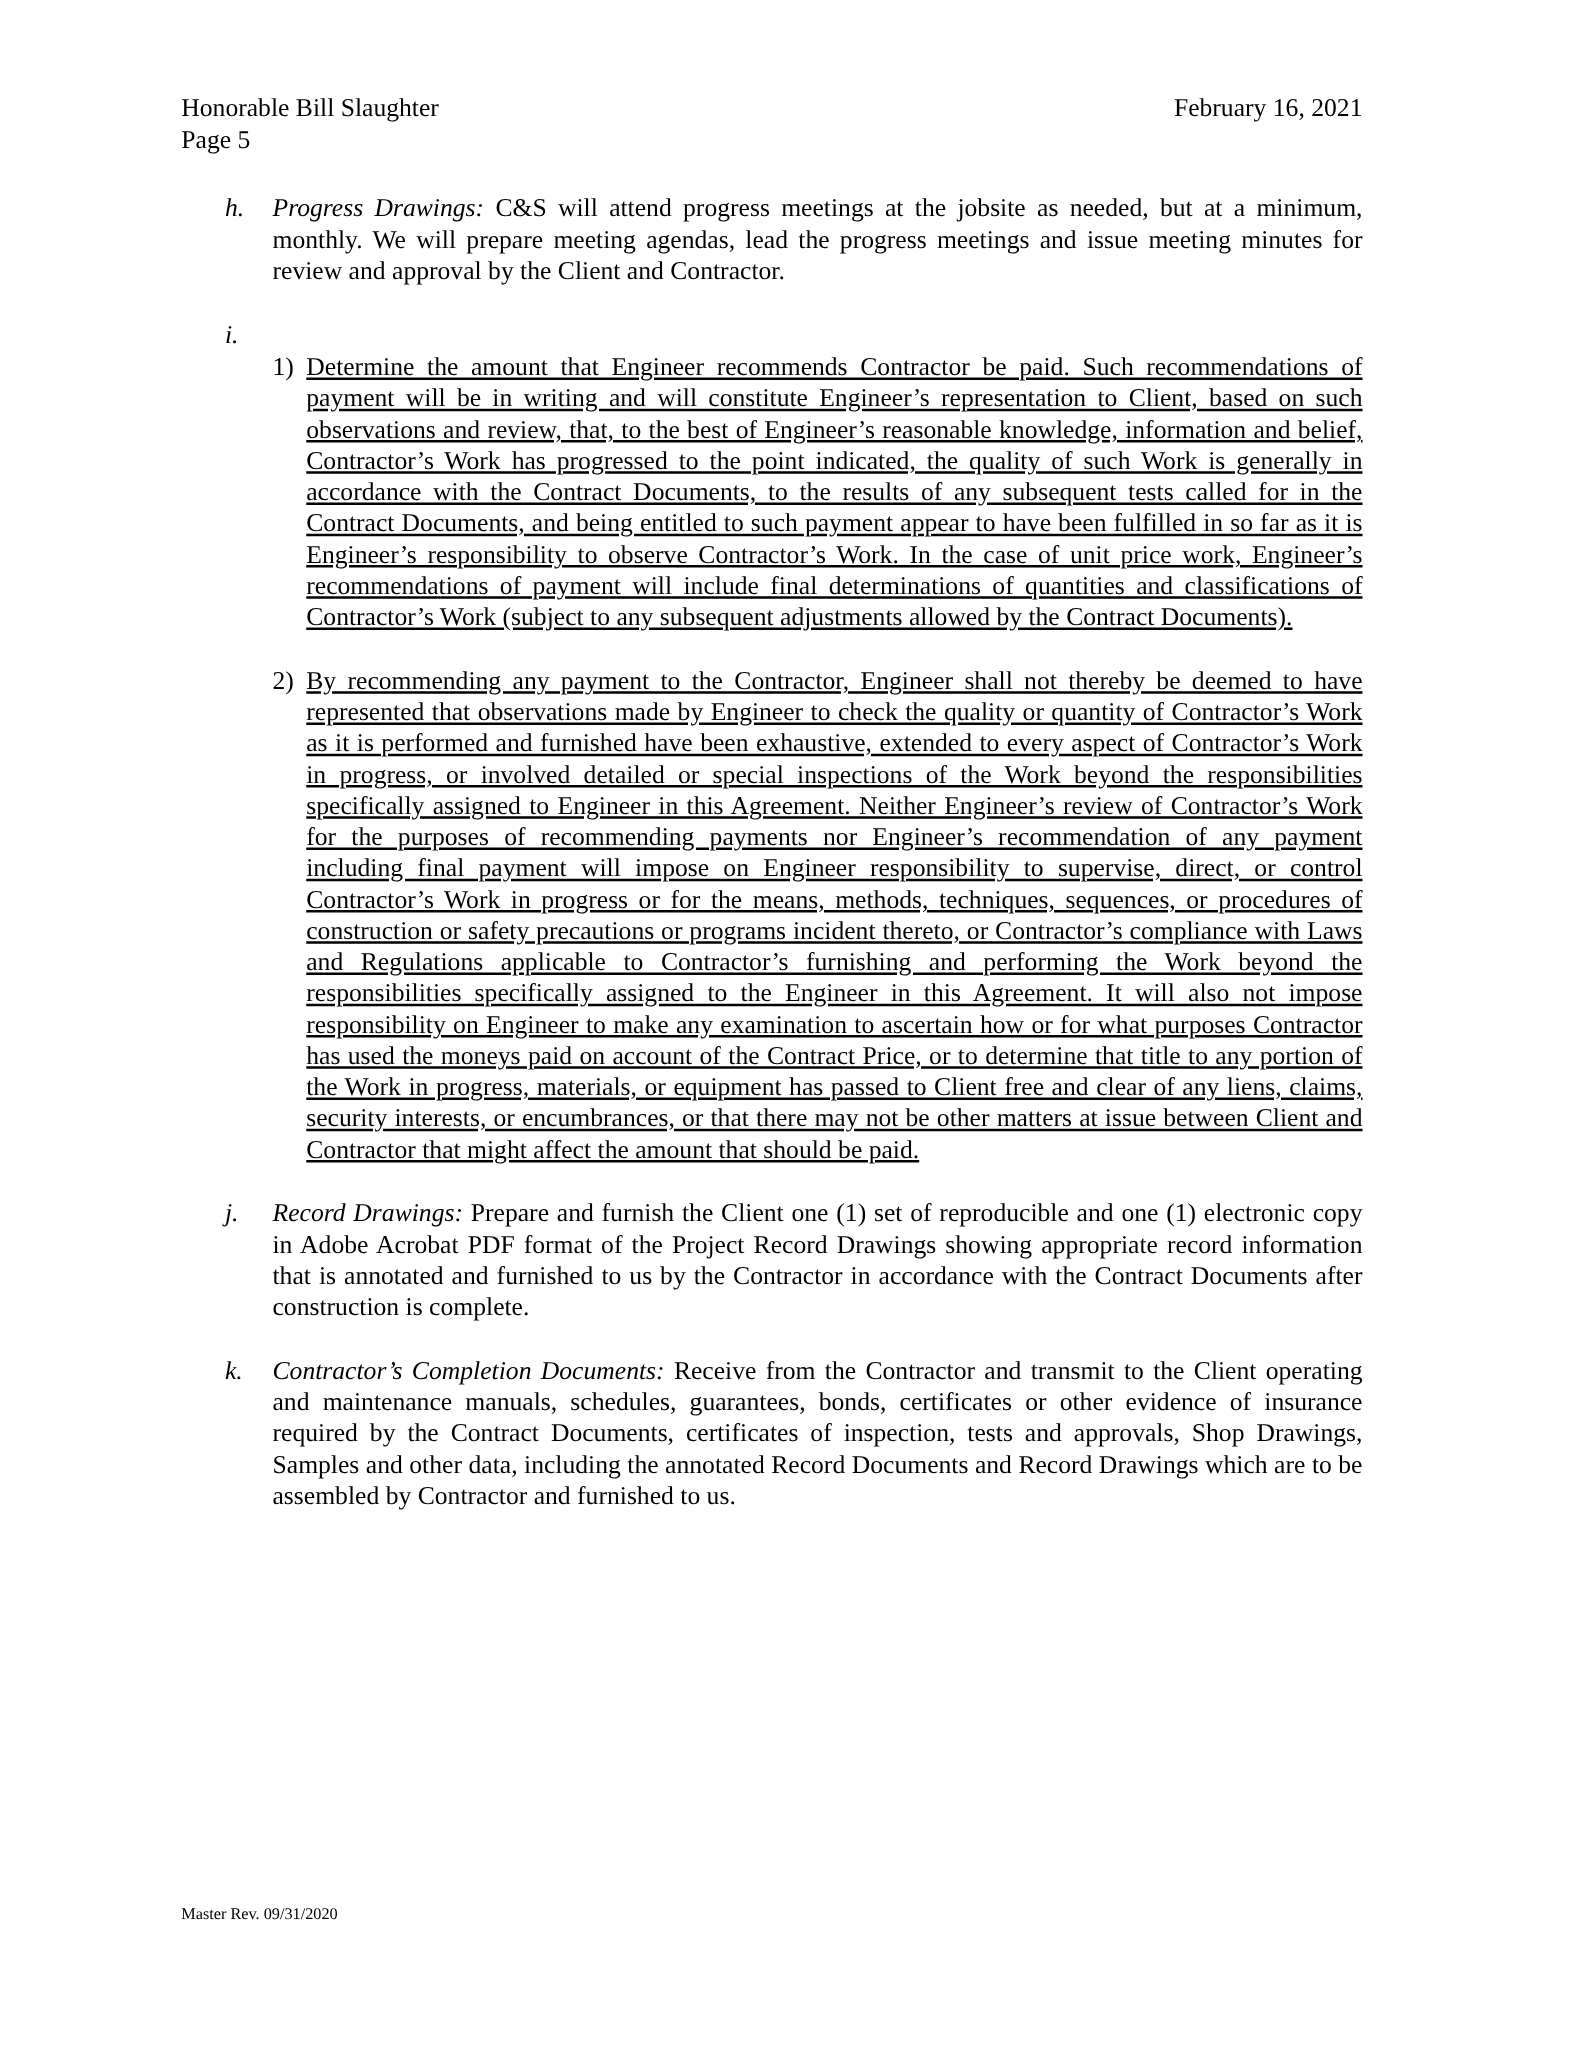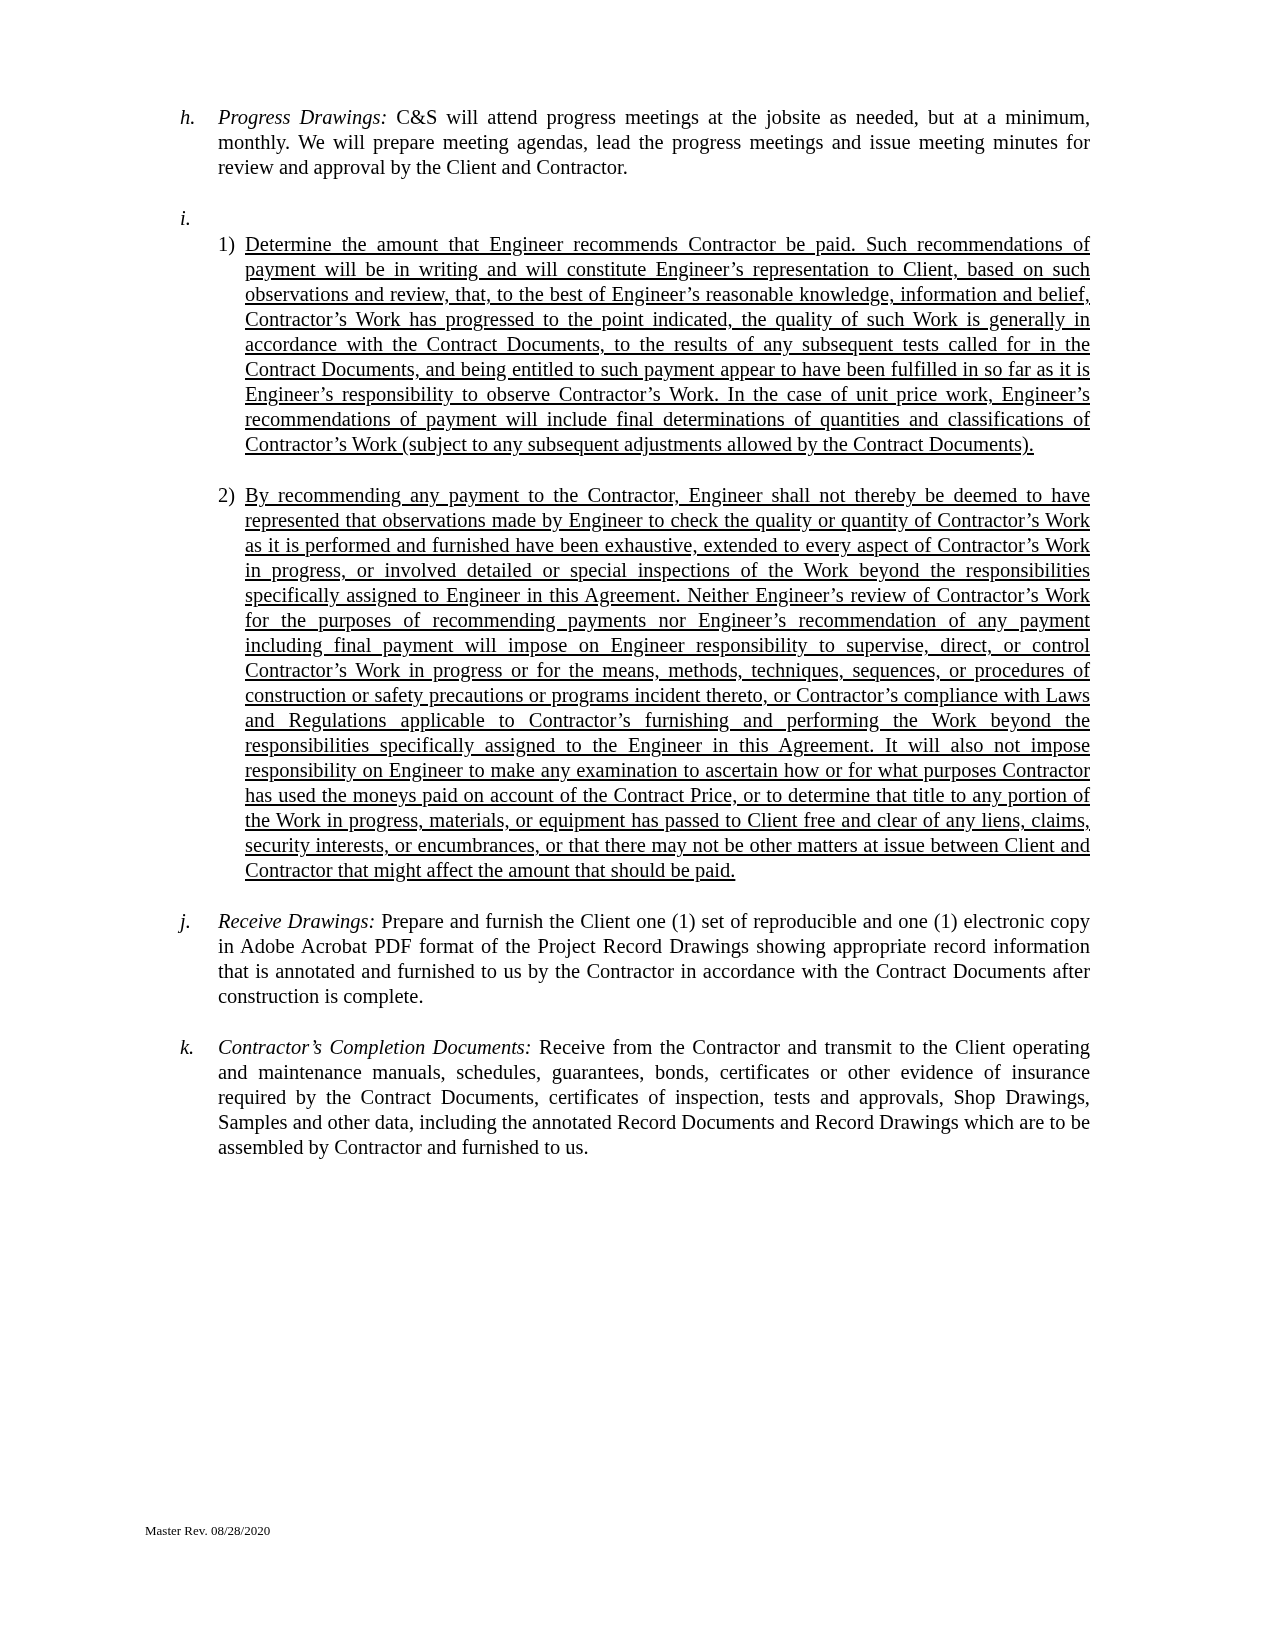--- a/index.html
+++ b/index.html
@@ -71,20 +71,27 @@
     bottom: 112px;
     font-size: 13px;
     line-height: 16px;
   }
 </style>
 </head>
 <body>
 
 <div class="page">
 
+  <div class="header">
+    <div>
+      <div>Honorable Bill Slaughter</div>
+      <div>Page 5</div>
+    </div>
+    <div>February 16, 2021</div>
+  </div>
 
   <div class="letter-body">
 
     <div class="item">
       <div class="item-label">h.</div>
       <div class="item-body">
         <p class="para"><span class="lead">Progress Drawings:</span><span>C&amp;S will attend progress meetings at the jobsite as needed, but at a minimum, monthly.  We will prepare meeting agendas, lead the progress meetings and issue meeting minutes for review and approval by the Client and Contractor.</span></p>
       </div>
     </div>
 
@@ -104,28 +111,28 @@
           <div class="subitem-body">
             <p class="para">By recommending any payment to the Contractor, Engineer shall not thereby be deemed to have represented that observations made by Engineer to check the quality or quantity of Contractor’s Work as it is performed and furnished have been exhaustive, extended to every aspect of Contractor’s Work in progress, or involved detailed or special inspections of the Work beyond the responsibilities specifically assigned to Engineer in this Agreement.  Neither Engineer’s review of Contractor’s Work for the purposes of recommending payments nor Engineer’s recommendation of any payment including final payment will impose on Engineer responsibility to supervise, direct, or control Contractor’s Work in progress or for the means, methods, techniques, sequences, or procedures of construction or safety precautions or programs incident thereto, or Contractor’s compliance with Laws and Regulations applicable to Contractor’s furnishing and performing the Work beyond the responsibilities specifically assigned to the Engineer in this Agreement.  It will also not impose responsibility on Engineer to make any examination to ascertain how or for what purposes Contractor has used the moneys paid on account of the Contract Price, or to determine that title to any portion of the Work in progress, materials, or equipment has passed to Client free and clear of any liens, claims, security interests, or encumbrances, or that there may not be other matters at issue between Client and Contractor that might affect the amount that should be paid.</p>
           </div>
         </div>
       </div>
     </div>
 
     <div class="item">
       <div class="item-label">j.</div>
       <div class="item-body">
-        <p class="para"><span class="lead">Receive Drawings:</span><span>Prepare and furnish the Client one (1) set of reproducible and one (1) electronic copy in Adobe Acrobat PDF format of the Project Record Drawings showing appropriate record information that is annotated and furnished to us by the Contractor in accordance with the Contract Documents after construction is complete.</span></p>
+        <p class="para"><span class="lead">Record Drawings:</span><span>Prepare and furnish the Client one (1) set of reproducible and one (1) electronic copy in Adobe Acrobat PDF format of the Project Record Drawings showing appropriate record information that is annotated and furnished to us by the Contractor in accordance with the Contract Documents after construction is complete.</span></p>
       </div>
     </div>
 
     <div class="item">
       <div class="item-label">k.</div>
       <div class="item-body">
         <p class="para"><span class="lead">Contractor’s Completion Documents:</span><span>Receive from the Contractor and transmit to the Client operating and maintenance manuals, schedules, guarantees, bonds, certificates or other evidence of insurance required by the Contract Documents, certificates of inspection, tests and approvals, Shop Drawings, Samples and other data, including the annotated Record Documents and Record Drawings which are to be assembled by Contractor and furnished to us.</span></p>
       </div>
     </div>
 
   </div>
 
-  <div class="footer">Master Rev. 08/28/2020</div>
+  <div class="footer">Master Rev. 09/31/2020</div>
 
 </div>
 
 </body></html>

